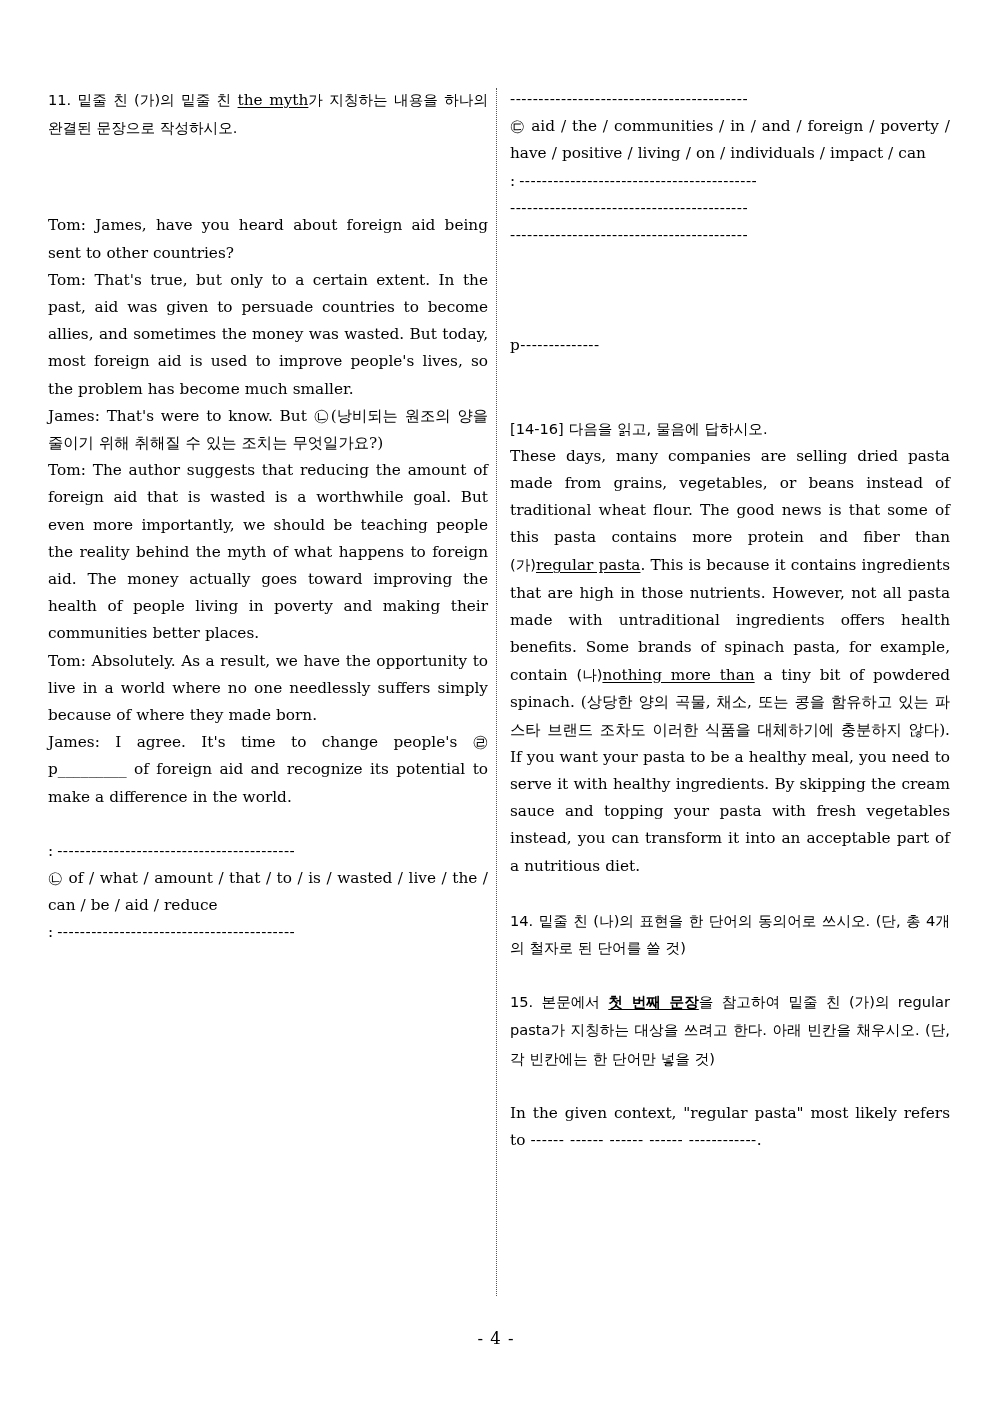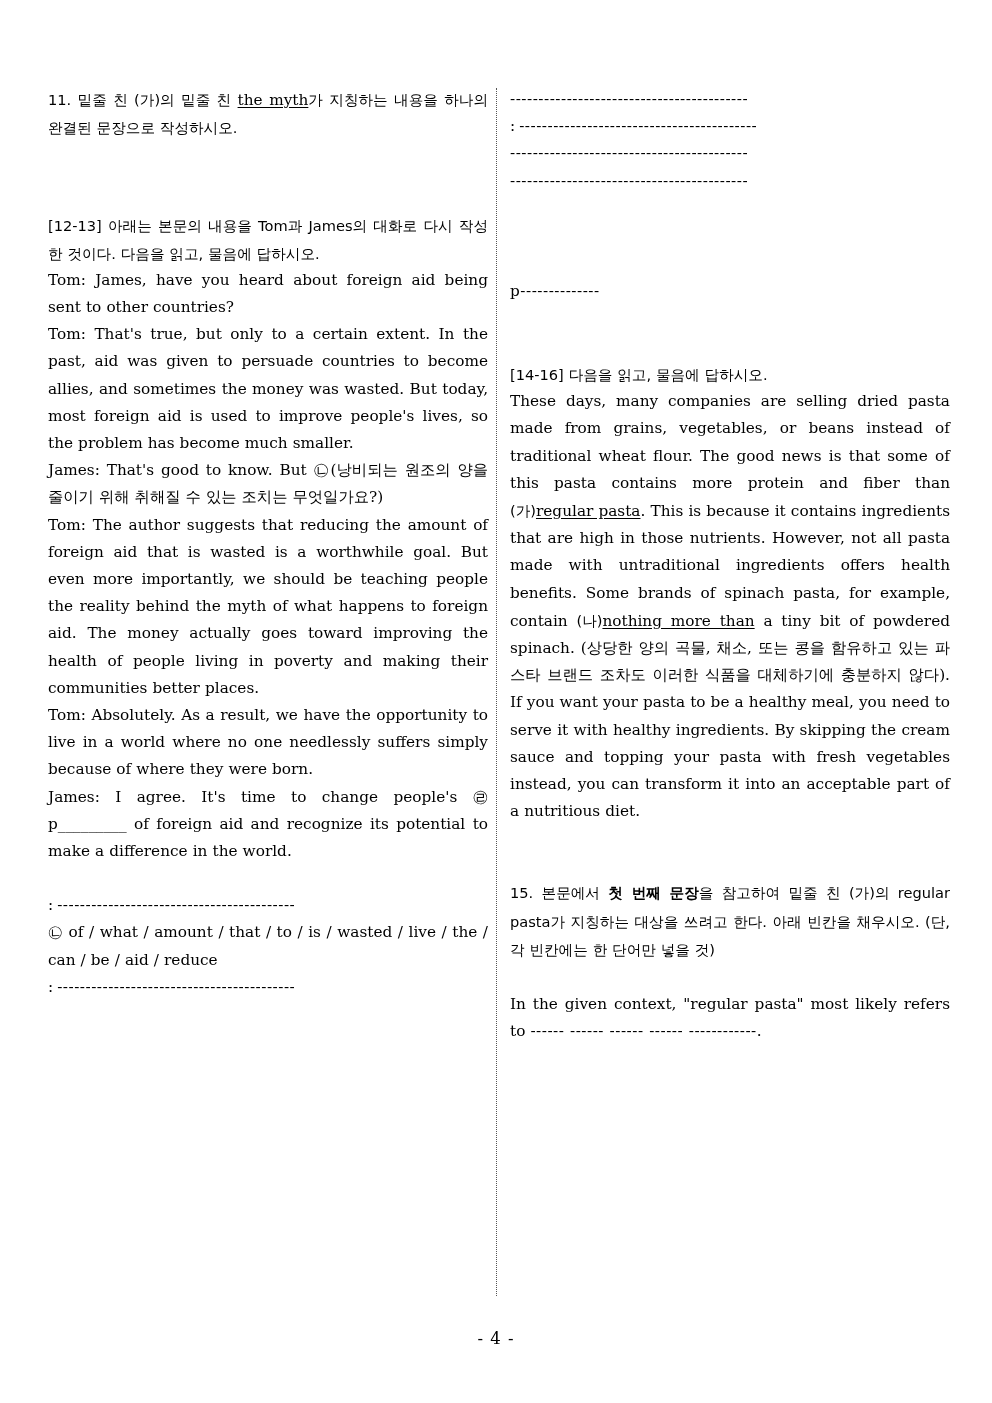--- a/index.html
+++ b/index.html
@@ -58,21 +58,21 @@
     text-align: justify;
     text-justify: inter-word;
     margin: 0 0 0 0;
     word-spacing: 0.2px;
   }
   .gap-m  { height: 27px; }
   .gap-l  { height: 56px; }
   .gap-xl { height: 70px; }
 
   u.plain { text-decoration: underline; text-underline-offset: 2px; }
-  .bold-u { font-weight: bold; text-underline-offset: 2px; margin-top: 28px; }
+  .bold-u { font-weight: bold; text-decoration: underline; text-underline-offset: 2px; margin-top: 28px; }
   .circ {
     font-family: "DejaVu Sans", "Liberation Sans", sans-serif;
     font-size: 14.5px;
   }
   .kr {
     font-family: "DejaVu Sans", "Liberation Sans", sans-serif;
     font-size: 14.6px;
   }
 
   
@@ -96,63 +96,65 @@
 <div class="page">
 
   <div class="divider"></div>
 
   <div class="column col-left">
 
     <p class="blk"><span class="kr">11. 밑줄 친 (가)의 밑줄 친 </span><u class="plain">the myth</u><span class="kr">가 지칭하는 내용을 하나의 완결된 문장으로 작성하시오.</span></p>
 
     <div class="gap-xl"></div>
 
-    <p class="blk kr">[12-13] 아래는 본문의 내용을 Tom과 James의 대화로 다시 작성한 것이다. 다음을 읽고, 물음에 답하시오.</p>
 
     <p class="blk">Tom: James, have you heard about foreign aid being sent to other countries?</p>
     <p class="blk">Tom: That's true, but only to a certain extent. In the past, aid was given to persuade countries to become allies, and sometimes the money was wasted. But today, most foreign aid is used to improve people's lives, so the problem has become much smaller.</p>
-    <p class="blk">James: That's good to know. But ㉡(낭비되는 원조의 양을 줄이기 위해 취해질 수 있는 조치는 무엇일가요?)</p>
+    <p class="blk">James: That's were to know. But ㉡(낭비되는 원조의 양을 줄이기 위해 취해질 수 있는 조치는 무엇일가요?)</p>
     <p class="blk">Tom: The author suggests that reducing the amount of foreign aid that is wasted is a worthwhile goal. But even more importantly, we should be teaching people the reality behind the myth of what happens to foreign aid. The money actually goes toward improving the health of people living in poverty and making their communities better places.</p>
-    <p class="blk">Tom: Absolutely. As a result, we have the opportunity to live in a world where no one needlessly suffers simply because of where they were born.</p>
+    <p class="blk">Tom: Absolutely. As a result, we have the opportunity to live in a world where no one needlessly suffers simply because of where they made born.</p>
     <p class="blk">James: I agree. It's time to change people's ㉣ p_________ of foreign aid and recognize its potential to make a difference in the world.</p>
 
     <div class="gap-m"></div>
 
 
     <div class="ansline"><span class="colon">:</span><span class="dashes">------------------------------------------</span></div>
 
     <p class="blk"><span class="circ">㉡</span>
       <span>of / what / amount / that / to / is / wasted / live / the / can / be / aid / reduce</span></p>
     <div class="ansline"><span class="colon">:</span><span class="dashes">------------------------------------------</span></div>
 
   </div>
 
   <div class="column col-right">
 
     <div class="ansline"><span class="dashes">------------------------------------------</span></div>
 
+    <p class="blk"><span class="circ">㉢</span>
+      <span>aid / the / communities / in / and / foreign / poverty / have / positive / living / on / individuals / impact / can</span></p>
     <div class="ansline"><span class="colon">:</span><span class="dashes">------------------------------------------</span></div>
     <div class="ansline"><span class="dashes">------------------------------------------</span></div>
     <div class="ansline"><span class="dashes">------------------------------------------</span></div>
 
     <div class="gap-l"></div>
 
 
     <div class="gap-m"></div>
 
     <div class="ansline"><span class="dashes">p--------------</span></div>
 
     <div class="gap-l"></div>
 
     <p class="blk kr">[14-16] 다음을 읽고, 물음에 답하시오.</p>
 
     <p class="blk"><span>These days, many companies are selling dried pasta made from grains, vegetables, or beans instead of traditional wheat flour. The good news is that some of this pasta contains more protein and fiber than </span><span class="kr">(가)</span><u class="plain">regular pasta</u><span>. This is because it contains ingredients that are high in those nutrients. However, not all pasta made with untraditional ingredients offers health benefits. Some brands of spinach pasta, for example, contain </span><span class="kr">(나)</span><u class="plain">nothing more than</u><span> a tiny bit of powdered spinach. (상당한 양의 곡물, 채소, 또는 콩을 함유하고 있는 파스타 브랜드 조차도 이러한 식품을 대체하기에 충분하지 않다). If you want your pasta to be a healthy meal, you need to serve it with healthy ingredients. By skipping the cream sauce and topping your pasta with fresh vegetables instead, you can transform it into an acceptable part of a nutritious diet.</span></p>
 
     <div class="gap-m"></div>
 
+    <p class="blk kr">14. 밑줄 친 (나)의 표현을 한 단어의 동의어로 쓰시오. (단, 총 4개의 철자로 된 단어를 쓸 것)</p>
 
     <div class="gap-m"></div>
 
     <p class="blk"><span class="kr">15. 본문에서 </span><span class="kr bold-u">첫 번째 문장</span><span class="kr">을 참고하여 밑줄 친 (가)의 regular pasta가 지칭하는 대상을 쓰려고 한다. 아래 빈칸을 채우시오. (단, 각 빈칸에는 한 단어만 넣을 것)</span></p>
 
     <div class="gap-m"></div>
 
     <p class="blk"><span>In the given context, "regular pasta" most likely refers to </span><span class="blank-inline">------  ------  ------  ------  ------</span><span class="blank-inline">------.</span></p>
 
   </div>

